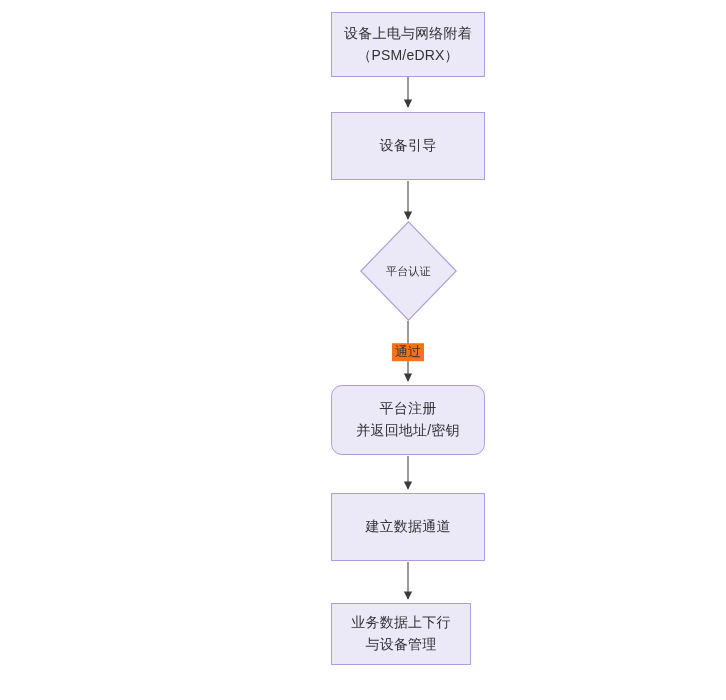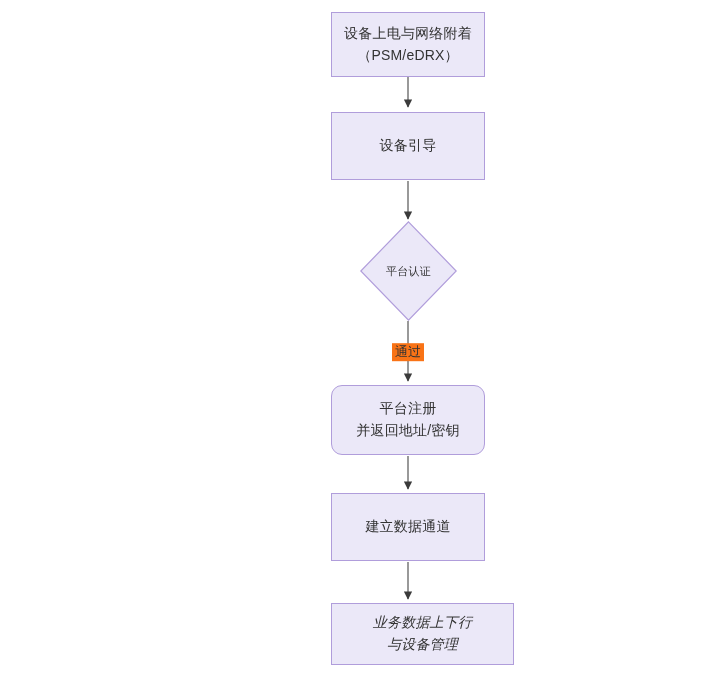--- a/index.html
+++ b/index.html
@@ -132,18 +132,18 @@
 
   <div class="node" style="left:295px; top:385px; width:154px; height:70px;border-radius:11px;">
     <span class="line">平台注册</span>
     <span class="line">并返回地址/密钥</span>
   </div>
 
   <div class="node" style="left:295px; top:493px; width:154px; height:68px;">
     <span class="line">建立数据通道</span>
   </div>
 
-  <div class="node" style="left:295px; top:603px; width:183px; height:62px;font-style:italic;">
+  <div class="node" style="left:295px; top:603px; width:140px; height:62px;">
     <span class="line">业务数据上下行</span>
     <span class="line">与设备管理</span>
   </div>
 
 </div>
 
 </body></html>

